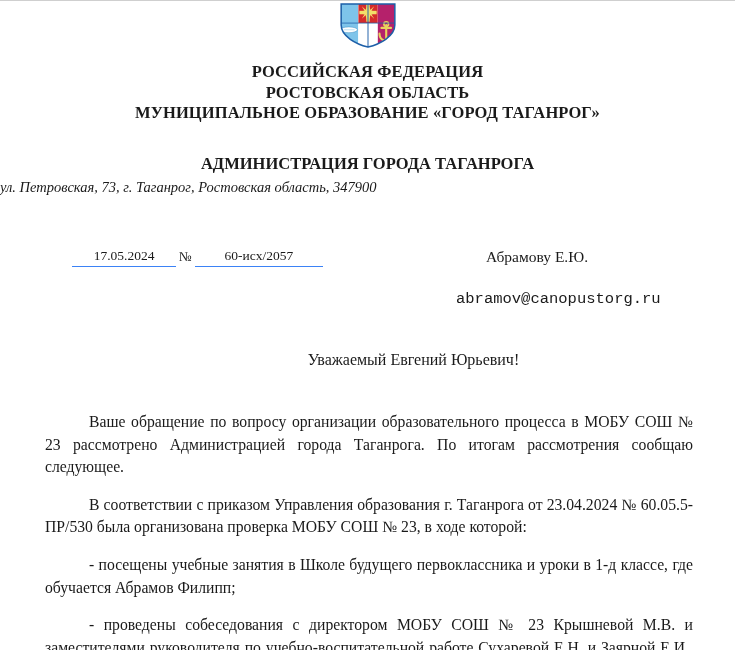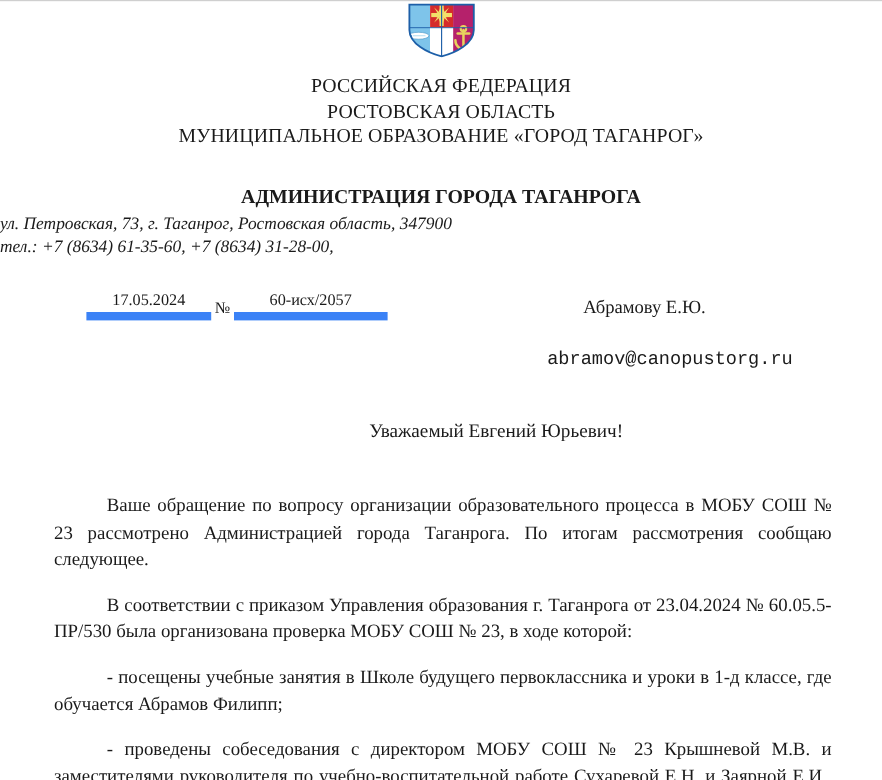--- a/index.html
+++ b/index.html
@@ -48,21 +48,21 @@
 
   
   .header-block {
     position: absolute;
     top: 62px;
     left: 0;
     width: 735px;
     text-align: center;
   }
   .hdr-line {
-    font-weight: normal;
+    font-weight: bold;
     font-size: 16.5px;
     line-height: 20.5px;
     letter-spacing: 0.1px;
     white-space: nowrap;
   }
   .hdr-admin {
     font-weight: bold;
     font-size: 16.5px;
     line-height: 20px;
     margin-top: 30px;
@@ -96,21 +96,21 @@
     width: 380px;
     font-size: 14px;
   }
   .ref-row {
     display: flex;
     align-items: flex-end;
     height: 21px;
   }
   .ref-row.second { margin-top: 11px; }
   .ul {
-    border-bottom: 7px solid #3b82f6;
+    border-bottom: 1px solid #3b82f6;
     display: inline-block;
     text-align: center;
     line-height: 16px;
     padding-bottom: 2px;
     font-size: 13.5px;
   }
   .ul.date    { width: 104px; margin-left: 42px; }
   .ul.numval  { width: 128px; }
   .ul.blank1  { width: 96px; margin-left: 16px; }
   .ul.blank2  { width: 146px; margin-left: 10px; }
@@ -225,21 +225,20 @@
 
   <div class="header-block">
     <div class="hdr-line">РОССИЙСКАЯ ФЕДЕРАЦИЯ</div>
     <div class="hdr-line">РОСТОВСКАЯ ОБЛАСТЬ</div>
     <div class="hdr-line">МУНИЦИПАЛЬНОЕ ОБРАЗОВАНИЕ «ГОРОД ТАГАНРОГ»</div>
     <div class="hdr-admin">АДМИНИСТРАЦИЯ ГОРОДА ТАГАНРОГА</div>
   </div>
 
   <div class="contact-block">
     <div class="contact-line">ул. Петровская, 73, г. Таганрог, Ростовская область, 347900</div>
-    <div class="contact-line">тел.: +7 (8634) 61-35-60, +7 (8634) 31-28-00,</div>
   </div>
 
   <div class="ref-block">
     <div class="ref-row">
       <span class="ul date">17.05.2024</span>
       <span class="ref-lbl">№</span>
       <span class="ul numval">60-исх/2057</span>
     </div>
   </div>
 

